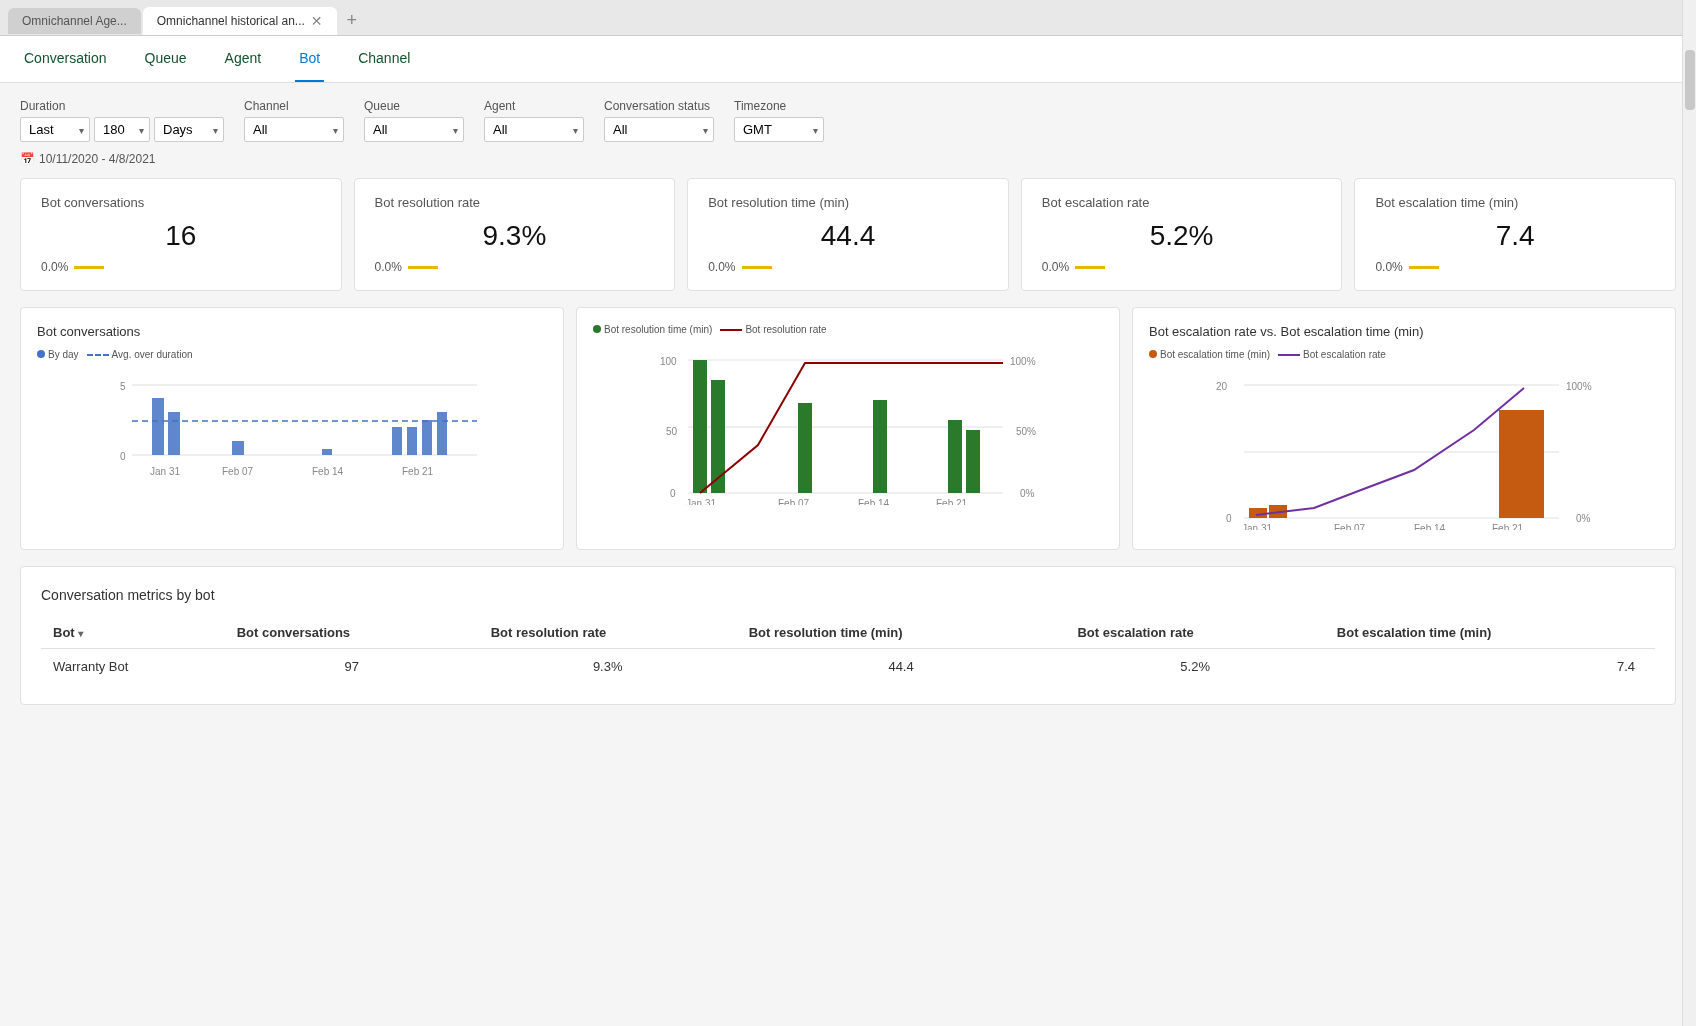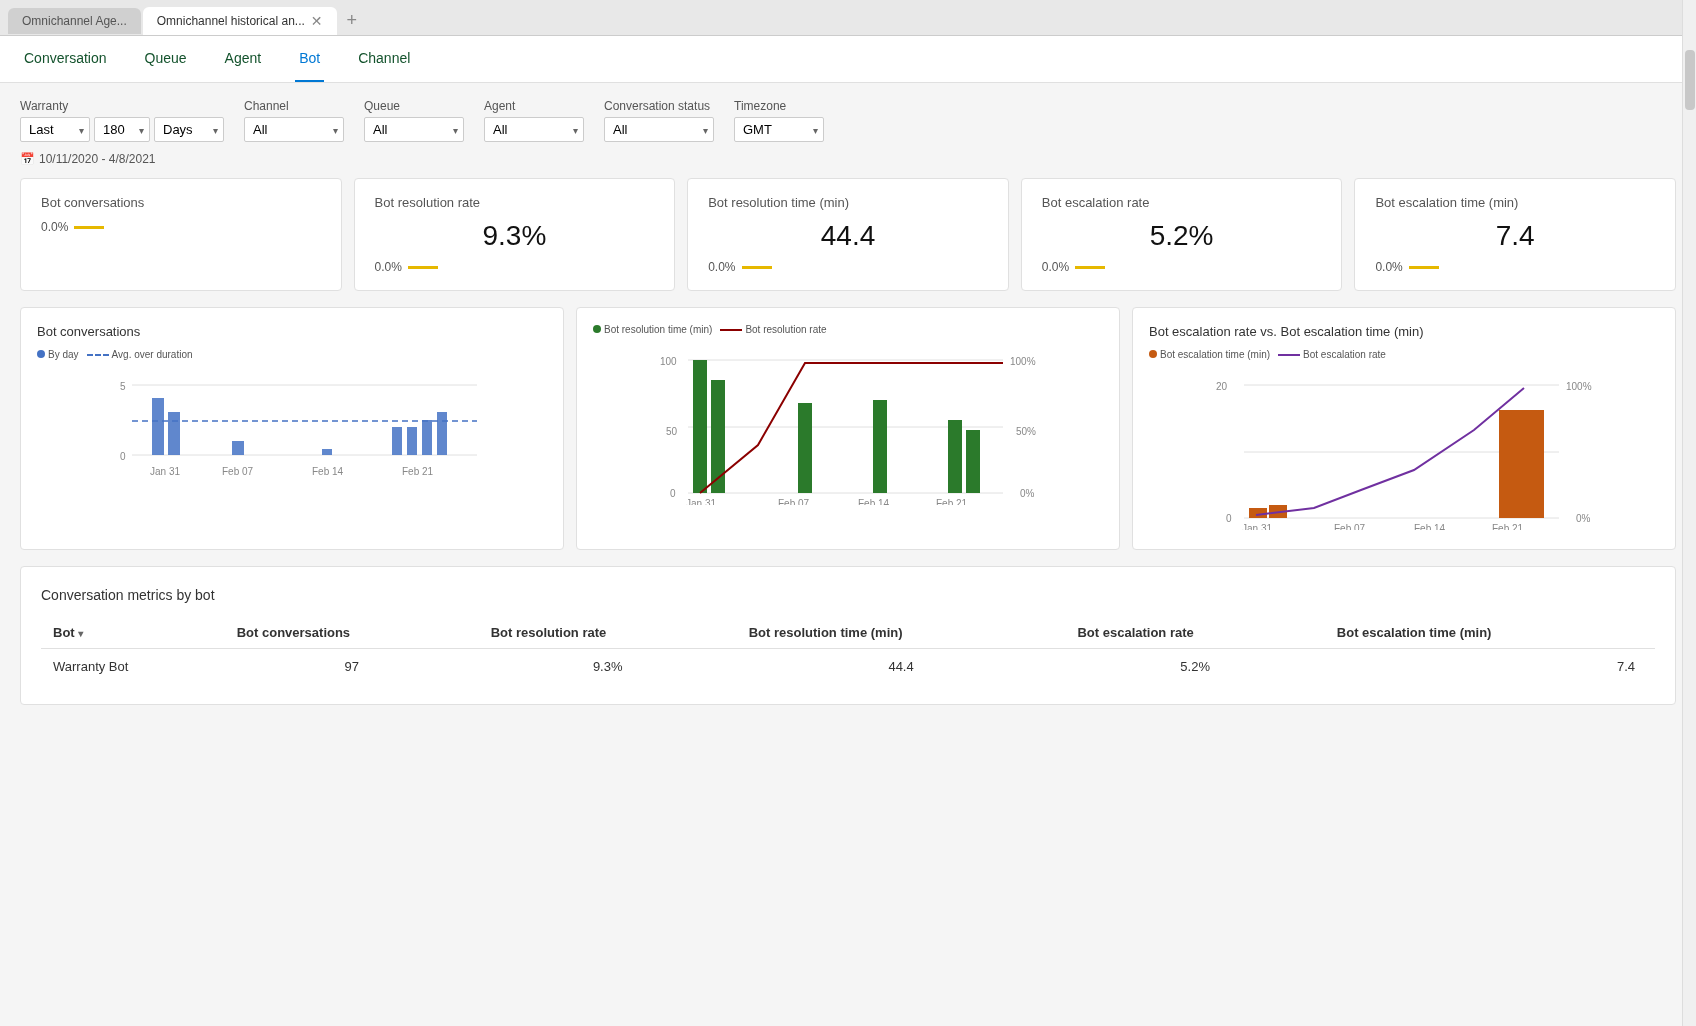--- a/index.html
+++ b/index.html
@@ -81,21 +81,21 @@
   <div class="nav-item">Queue</div>
   <div class="nav-item">Agent</div>
   <div class="nav-item active">Bot</div>
   <div class="nav-item">Channel</div>
 </div>
 
 <div class="main">
 
   <div class="filter-bar">
     <div class="filter-group">
-      <span class="filter-label">Warranty</span>
+      <span class="filter-label">Duration</span>
       <div class="filter-row">
         <div class="select-wrapper">
           <select class="filter-select">
             <option>Last</option>
           </select>
         </div>
         <div class="select-wrapper">
           <select class="filter-select" style="min-width:55px;">
             <option>180</option>
           </select>
@@ -149,20 +149,21 @@
     </div>
   </div>
   <div class="date-range">
     <span>📅</span>
     <span>10/11/2020 - 4/8/2021</span>
   </div>
 
   <div class="kpi-row" style="margin-top:12px;">
     <div class="kpi-card">
       <div class="kpi-title">Bot conversations</div>
+      <div class="kpi-value">16</div>
       <div class="kpi-footer">
         <span class="kpi-trend">0.0%</span>
         <span class="kpi-bar"></span>
       </div>
     </div>
     <div class="kpi-card">
       <div class="kpi-title">Bot resolution rate</div>
       <div class="kpi-value">9.3%</div>
       <div class="kpi-footer">
         <span class="kpi-trend">0.0%</span>

